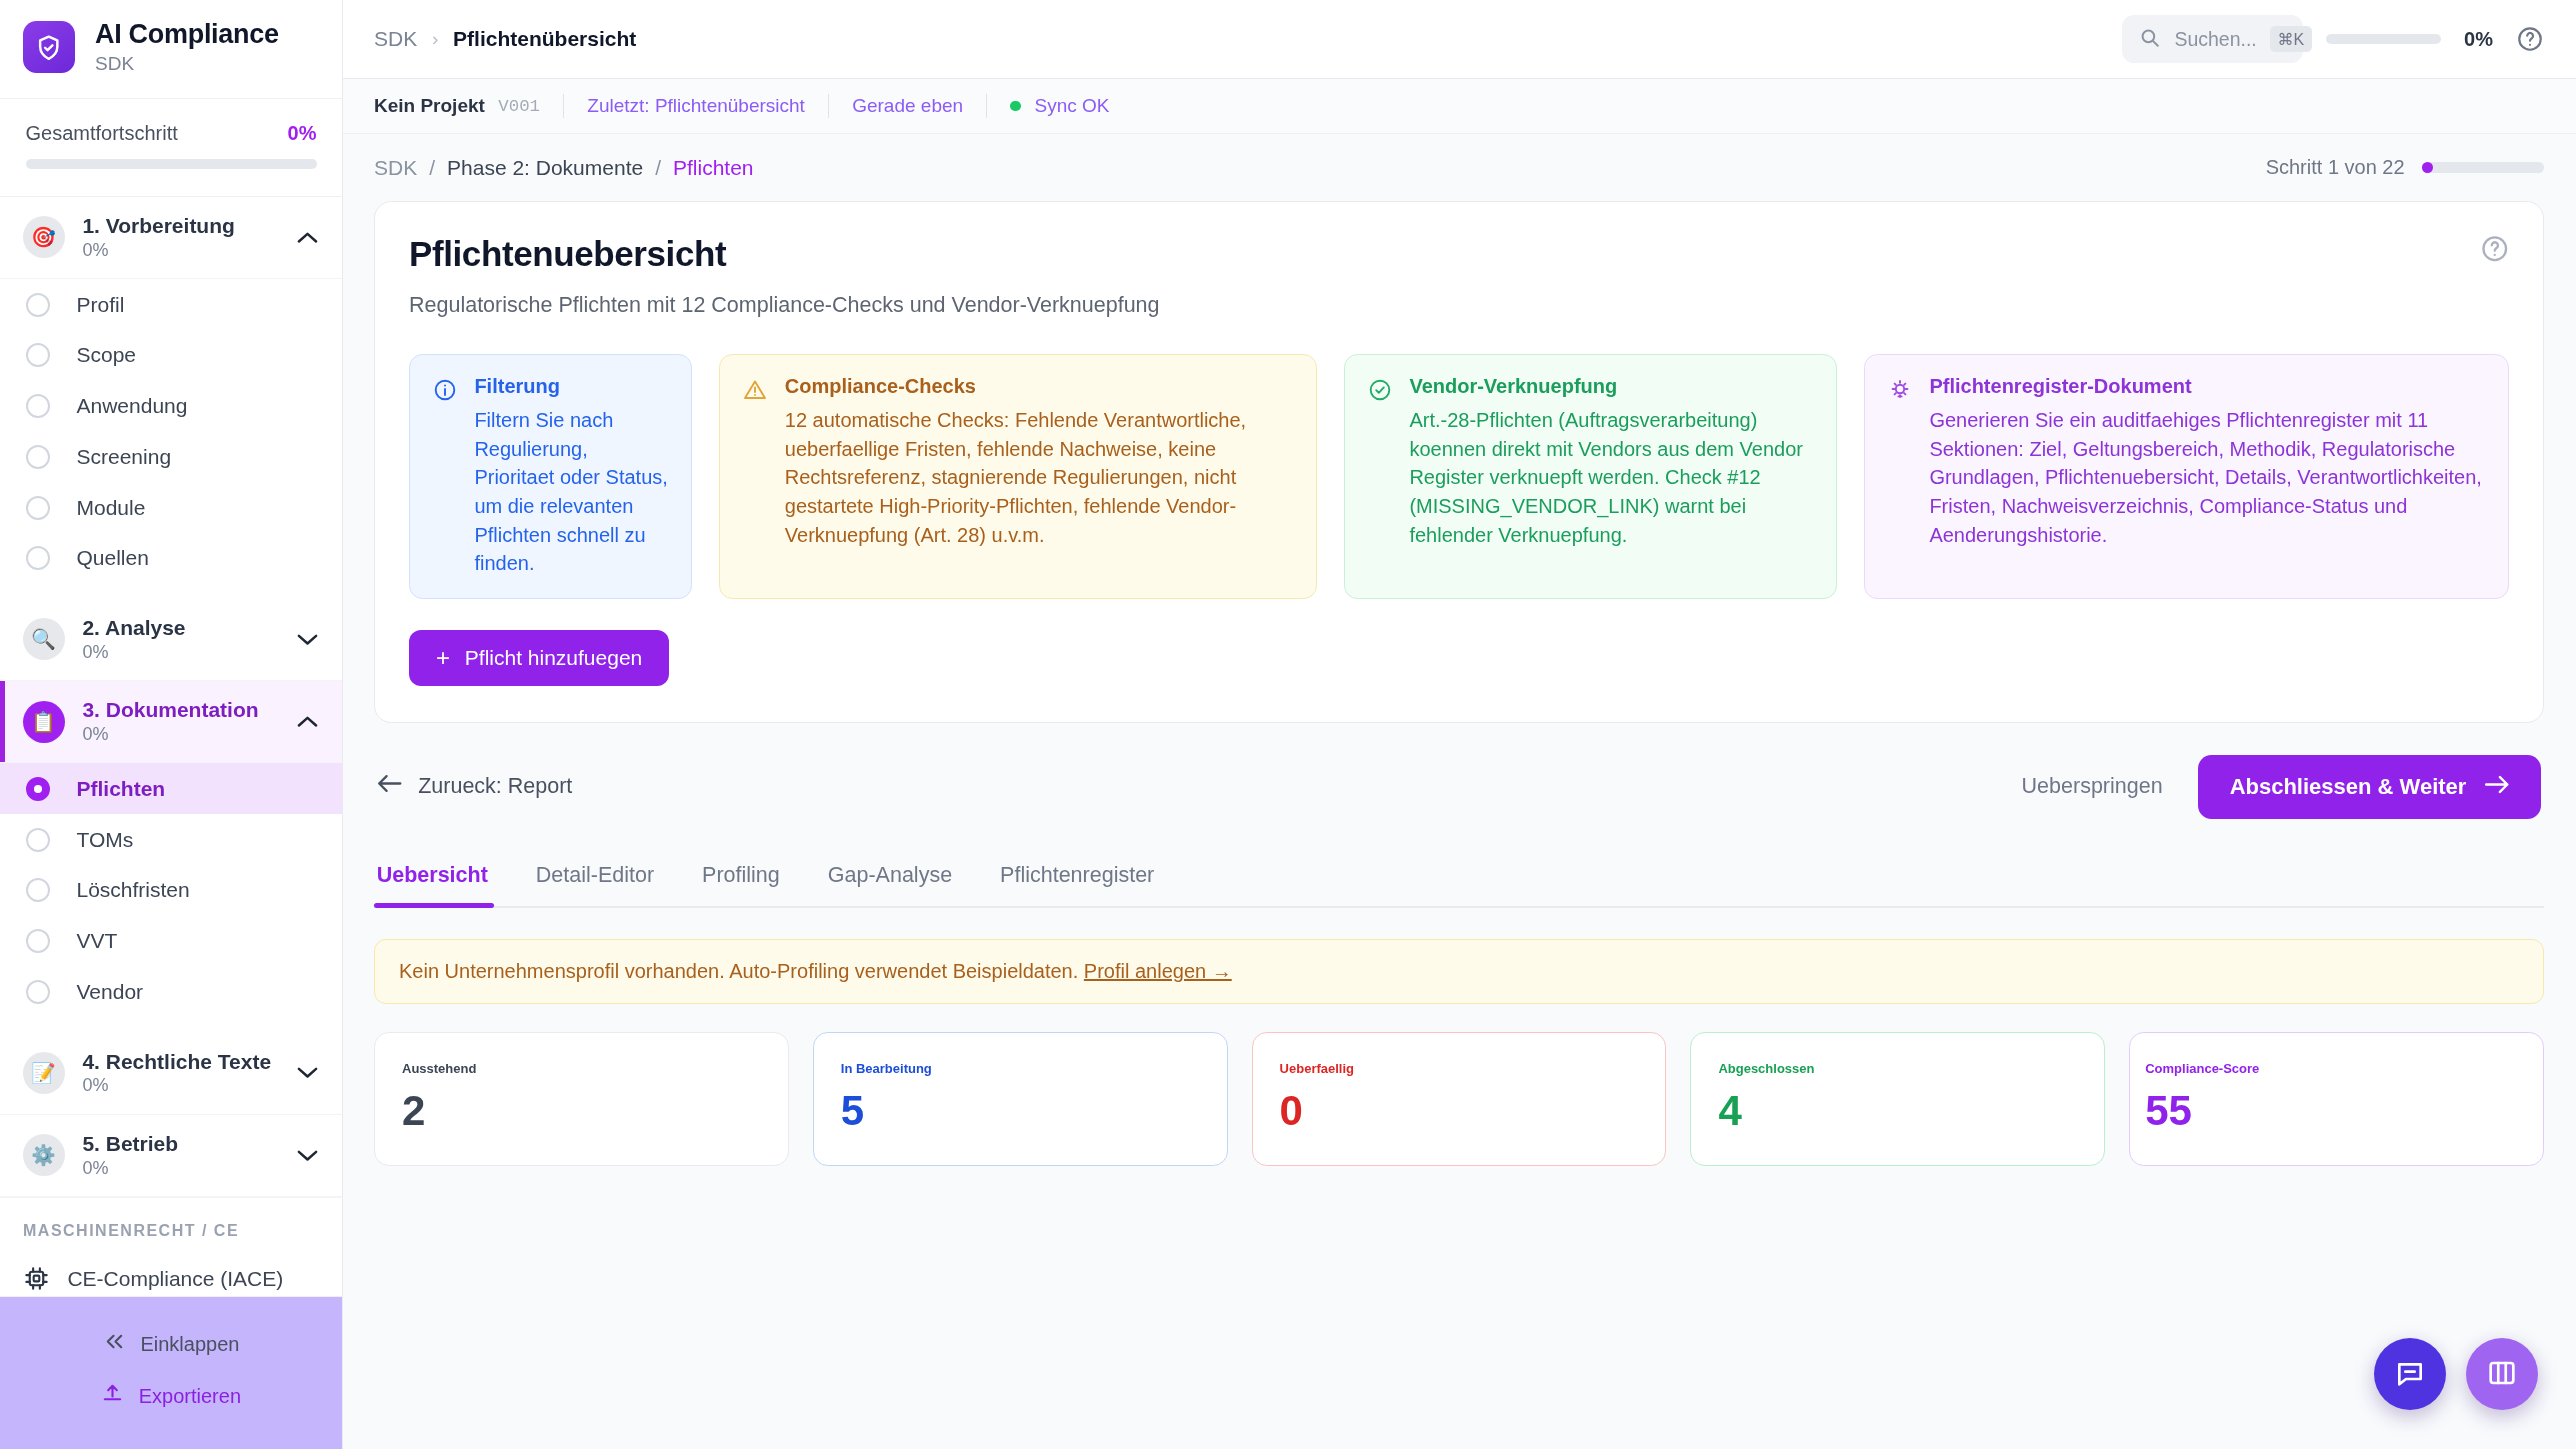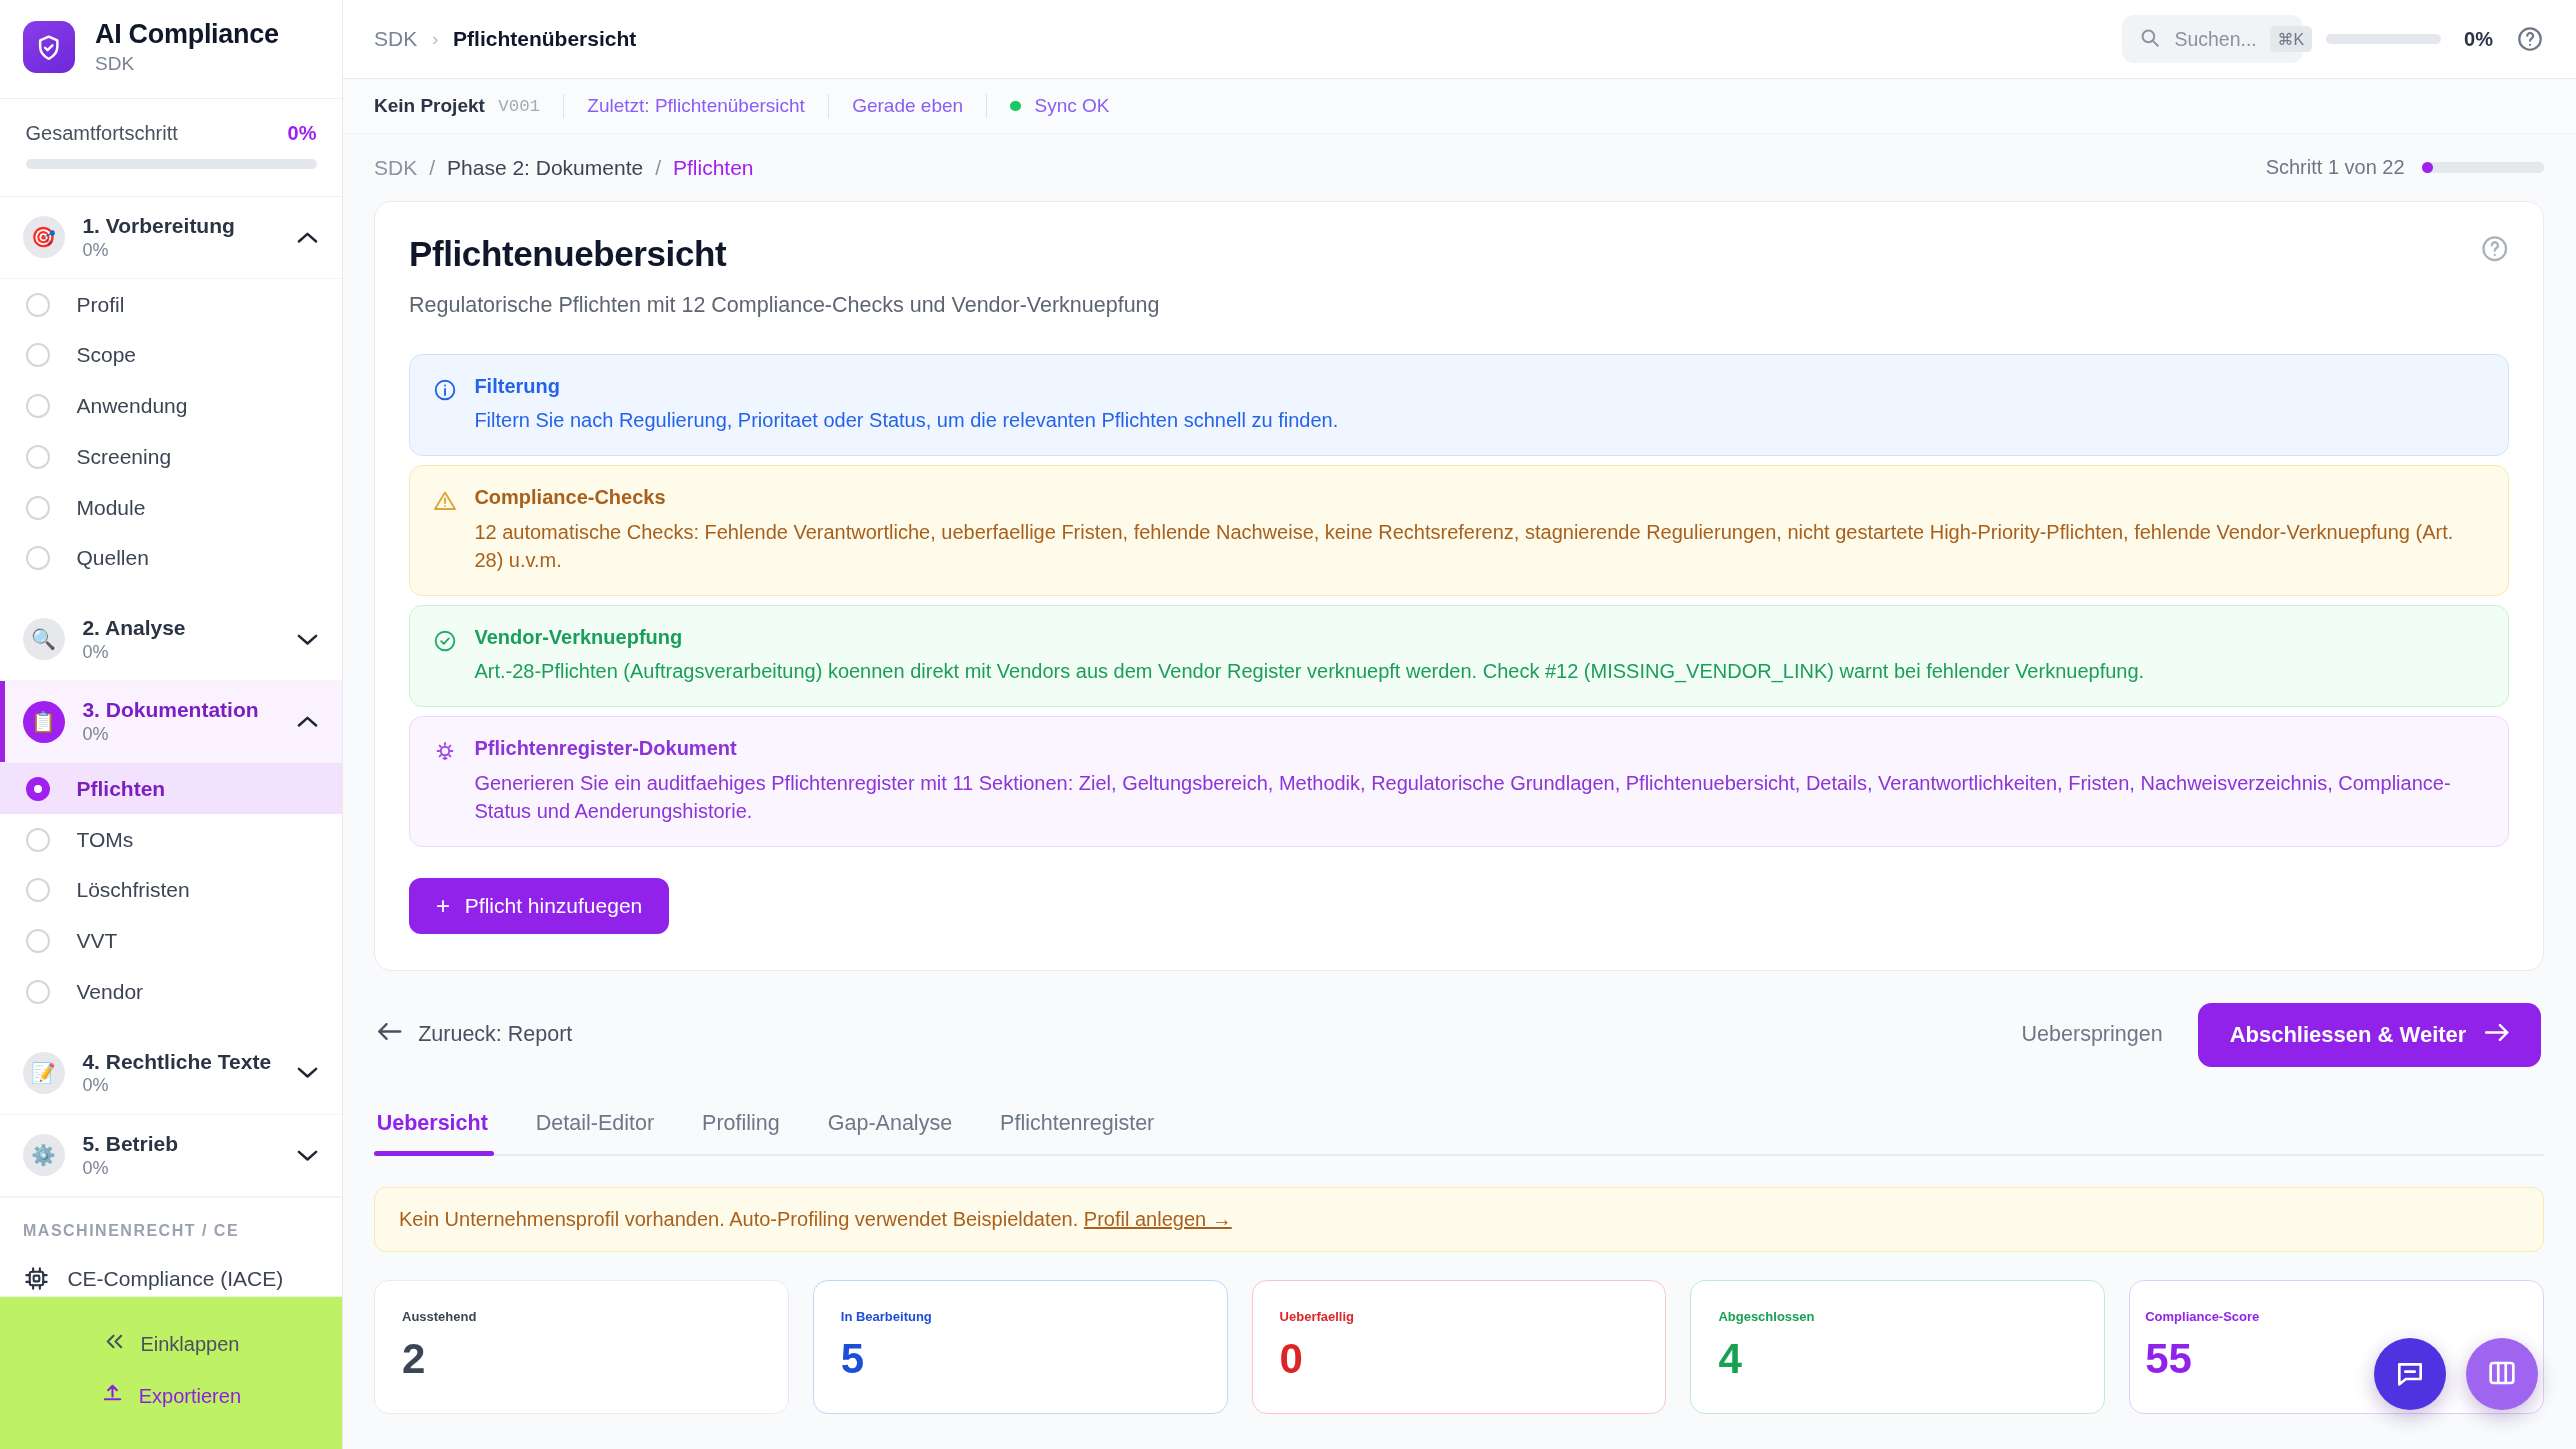--- a/index.html
+++ b/index.html
@@ -60,21 +60,21 @@
            border-radius:50%; background:#fff; }
   .sub-label { font-size: 21px; color: #3c4554; }
   .sub-item.active .sub-label { color: #7d1fc0; font-weight: 600; }
 
   .sect-head { font-size: 16px; letter-spacing: 1.5px; color:#9aa2b1; font-weight: 700;
                padding: 24px 23px 13.4px 23px; border-top: 1.3px solid #f2f4f7; }
   .ce-item { display:flex; align-items:center; gap: 17.4px; padding: 12px 23px 20px 23px; cursor:pointer; }
   .ce-item .chip-ico { width: 27px; height: 27px; flex:0 0 27px; }
   .ce-label { font-size: 21px; color: #3c4554; }
 
-  .side-foot { border-top: 1.3px solid #eef0f4; background: #bef264; padding: 21.5px 0 27px 0; }
+  .side-foot { border-top: 1.3px solid #eef0f4; background: #c4b5fd; padding: 21.5px 0 27px 0; }
   .foot-btn { display:flex; align-items:center; justify-content:center; gap: 14.8px;
               font-size: 20px; color:#49505f; padding: 12px 0; cursor:pointer; }
   .foot-btn.exp { color:#8c1fe0; }
   .foot-btn svg { width: 23px; height: 23px; }
 
   
   .main { flex: 1 1 auto; height: 1449px; overflow: hidden; background:#f8fafc;
           display:flex; flex-direction: column; }
 
   .topbar { height: 79px; flex:0 0 79px; background:#fff; border-bottom: 1.3px solid #e8eaef;
@@ -119,21 +119,21 @@
   .scroll { flex:1 1 auto; overflow: hidden; padding: 0 32px 0 31px; }
 
   .card {
     background:#fff; border: 1.3px solid #e8eaef; border-radius: 17.4px; padding: 32px 34px 36px 34px;
   }
   .card-head { display:flex; align-items:flex-start; }
   .card-title { font-size: 35px; font-weight: 700; color:#10172a; letter-spacing:-0.4px; line-height:1.15; }
   .card-sub { font-size: 21.5px; color:#5d6573; margin-top: 17.4px; line-height: 1.3; }
   .card-help { margin-left:auto; width: 29.5px; height: 29.5px; cursor:pointer; flex:0 0 29.5px; }
 
-  .callouts { margin-top: 34px; display:flex; flex-direction: column; gap: 9px; }
+  .callouts { margin-top: 34px; display:flex; gap: 27px; }
   .callout { border-radius: 13.4px; padding: 19px 23px 20px 23px; display:flex; gap: 17.4px;
              border-width:1.3px; border-style:solid; }
   .callout .ico { width: 24px; height: 24px; flex:0 0 24px; margin-top: 4px; }
   .callout .c-title { font-size: 20px; font-weight: 700; line-height: 1.2; }
   .callout .c-body { font-size: 20px; line-height: 1.43; margin-top: 8.7px; }
   .co-info   { background:#eff6ff; border-color:#cfe2fd; }
   .co-info .c-title, .co-info .c-body { color:#2563eb; }
   .co-warn   { background:#fefbeb; border-color:#f7e8b0; }
   .co-warn .c-title, .co-warn .c-body { color:#a9601c; }
   .co-ok     { background:#f1fdf5; border-color:#c8f0d6; }

